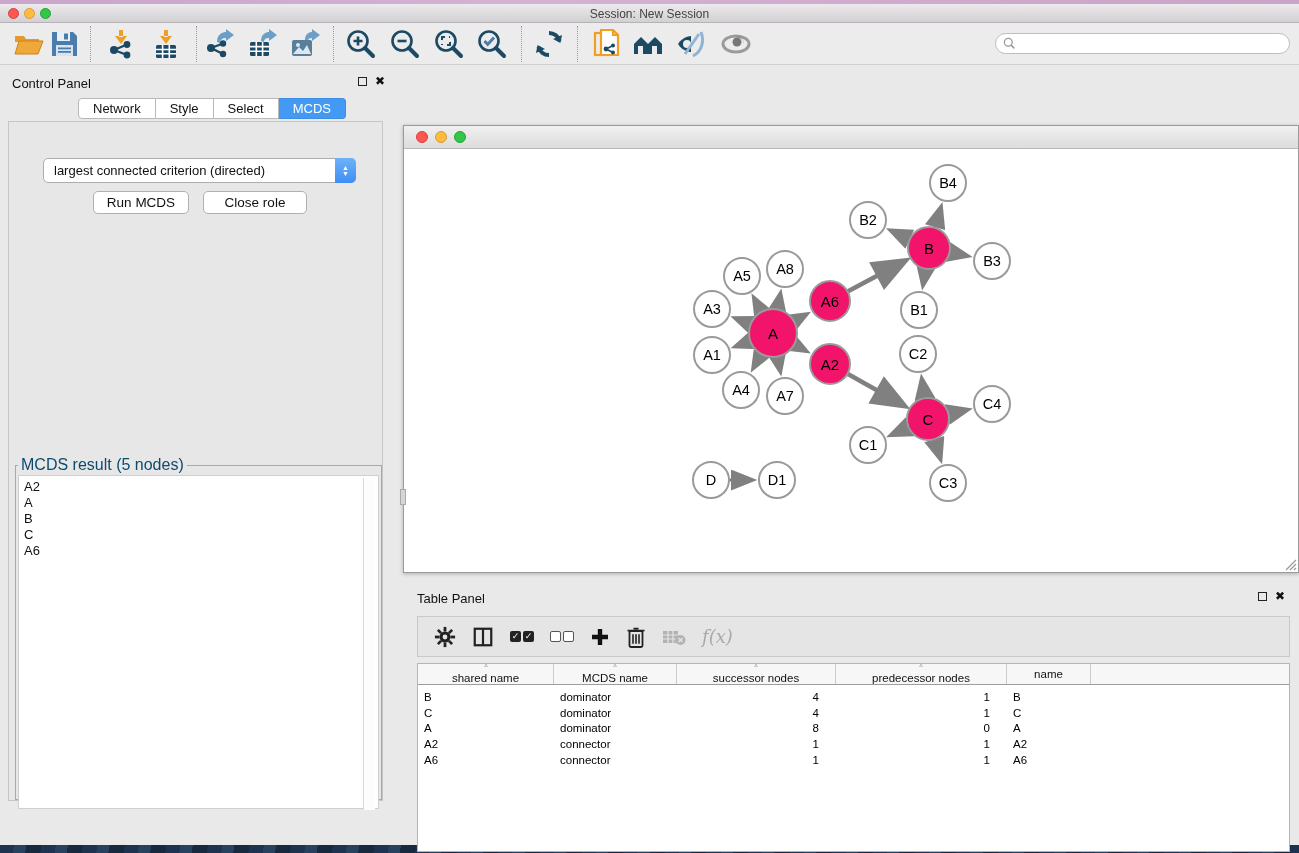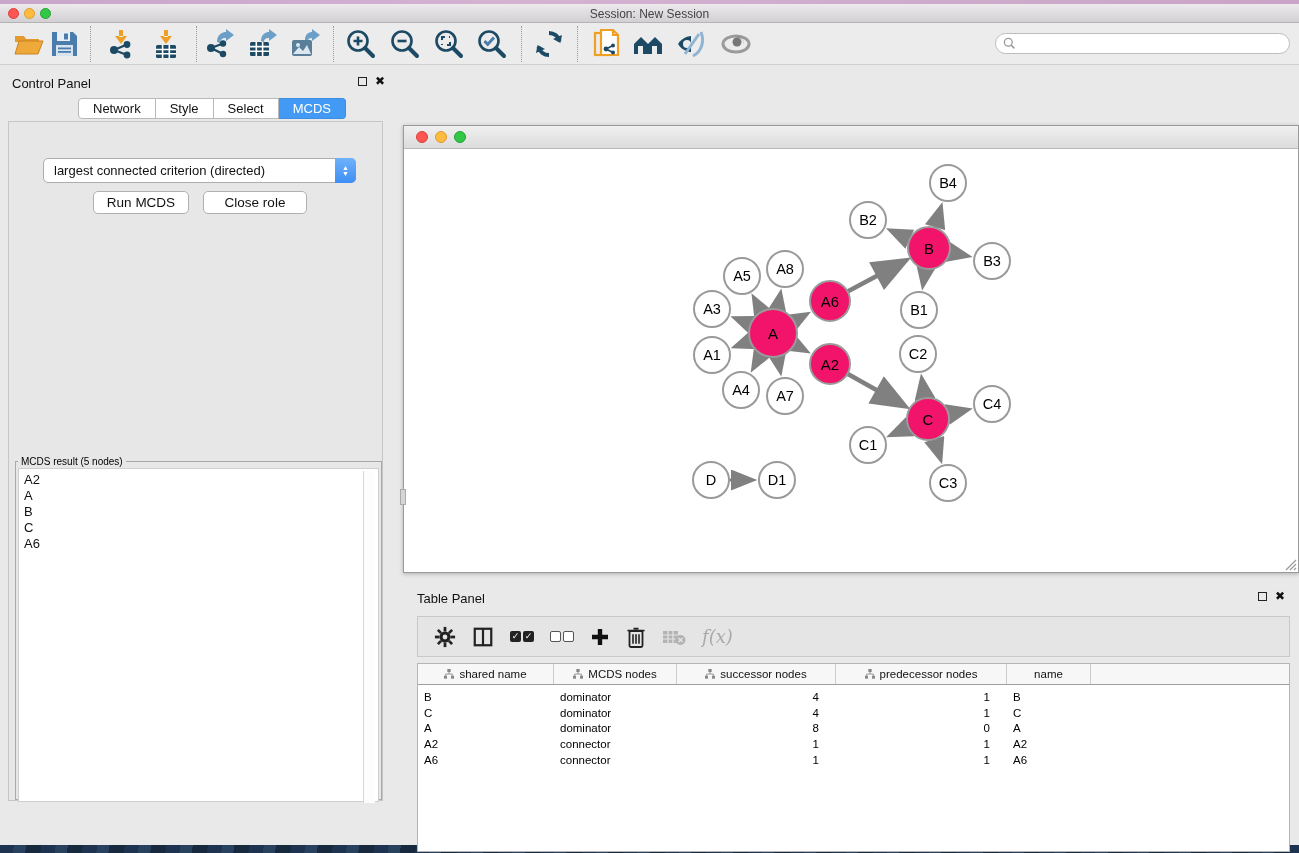--- a/index.html
+++ b/index.html
@@ -54,21 +54,21 @@
     border:1px solid #adadad; border-radius:5px; display:flex; align-items:center; }
   .dropdown .dd-text { font-size:13px; color:#111; padding-left:10px; flex:1; }
   .dd-stepper { width:21px; height:25px; margin-right:-1px; border-radius:0 5px 5px 0;
     background:linear-gradient(#6fb2f9,#3f8ef5); display:flex; flex-direction:column;
     align-items:center; justify-content:center; color:#fff; font-size:7px; line-height:6px; }
   .cp-btn { position:absolute; height:23px; background:#fff; border:1px solid #b0b0b0; border-radius:5px;
     font-size:13.5px; color:#111; display:flex; align-items:center; justify-content:center; }
 
   fieldset.mcds-result { position:absolute; left:6px; top:334px; width:367px; height:344px;
     border:1px solid #a8a8a8; background:#e7e7e7; }
-  fieldset.mcds-result legend { font-size:10px; color:#000000; margin-left:2px; padding:0 3px; }
+  fieldset.mcds-result legend { font-size:16px; color:#0c4a6e; margin-left:2px; padding:0 3px; }
   .result-list { position:absolute; left:2px; top:1px; width:361px; height:334px; background:#fff;
     border:1px solid #cfcfcf; font-size:13px; color:#111; padding:3px 0 0 5px; }
   .result-list .item { height:16px; line-height:16px; }
   .result-scroll { position:absolute; right:3px; top:2px; width:12px; height:332px; background:#fdfdfd;
     border-left:1px solid #d8d8d8; }
 
   
   .netwin { position:absolute; left:403px; top:60px; width:896px; height:448px;
     background:#fff; border:1px solid #9a9a9a; box-shadow:0 1px 4px rgba(0,0,0,.25); }
   .netwin-titlebar { position:absolute; left:0; top:0; width:100%; height:23px;
@@ -89,21 +89,21 @@
   .fx-label { font-family:"DejaVu Serif",serif; font-style:italic; font-size:18px; color:#a9a9a9; margin-left:16px; }
   .checkpair { display:flex; gap:2px; }
   .cb-on { width:11px; height:11px; background:#222; color:#fff; font-size:9px; line-height:11px;
     text-align:center; border-radius:2px; }
   .cb-off { width:11px; height:11px; background:#fff; border:1.5px solid #555; border-radius:2px; }
 
   .datatable { position:absolute; left:417px; top:598px; width:873px; height:189px; background:#fff;
     border:1px solid #b5b5b5; font-size:11.5px; color:#000; overflow:hidden; }
   .dt-header { display:flex; height:21px; background:#f7f7f7; border-bottom:1px solid #9e9e9e; }
   .dt-h { display:flex; align-items:center; justify-content:center; gap:5px; border-right:1px solid #ccc;
-    color:#111; }
+    color:#111;flex-direction:column; }
   .dt-row { display:flex; height:15.8px; align-items:center; }
   .dt-c { padding:0 6px; white-space:nowrap; overflow:hidden; }
   .c0 { width:136px; } .c1 { width:123px; } .c2 { width:159px; } .c3 { width:171px; } .c4 { width:84px; }
   .num { text-align:right; padding-right:17px; }
 
   
   .statusbar { position:absolute; left:0; top:756px; width:100%; height:26px;
     background:#e9e9e9; border-top:1px solid #c4c4c4; }
   .status-list-btn { position:absolute; left:10px; top:3px; width:27px; height:21px; background:#fdfdfd;
     border:1px solid #aaa; display:flex; align-items:center; justify-content:center; }
@@ -426,21 +426,21 @@
             </svg>
           <span>shared name</span>
         </div>
         <div class="dt-h c1">
           <svg width="10" height="10" viewBox="0 0 12 12">
               <rect x="4" y="0" width="4" height="3.6" fill="#888"></rect>
               <rect x="0" y="8" width="3.6" height="3.6" fill="#888"></rect>
               <rect x="8.4" y="8" width="3.6" height="3.6" fill="#888"></rect>
               <path d="M6 3.6 v2.4 M2 8 v-2 h8 v2" stroke="#888" fill="none"></path>
             </svg>
-          <span>MCDS nodes</span>
+          <span>MCDS name</span>
         </div>
         <div class="dt-h c2">
           <svg width="10" height="10" viewBox="0 0 12 12">
               <rect x="4" y="0" width="4" height="3.6" fill="#888"></rect>
               <rect x="0" y="8" width="3.6" height="3.6" fill="#888"></rect>
               <rect x="8.4" y="8" width="3.6" height="3.6" fill="#888"></rect>
               <path d="M6 3.6 v2.4 M2 8 v-2 h8 v2" stroke="#888" fill="none"></path>
             </svg>
           <span>successor nodes</span>
         </div>

